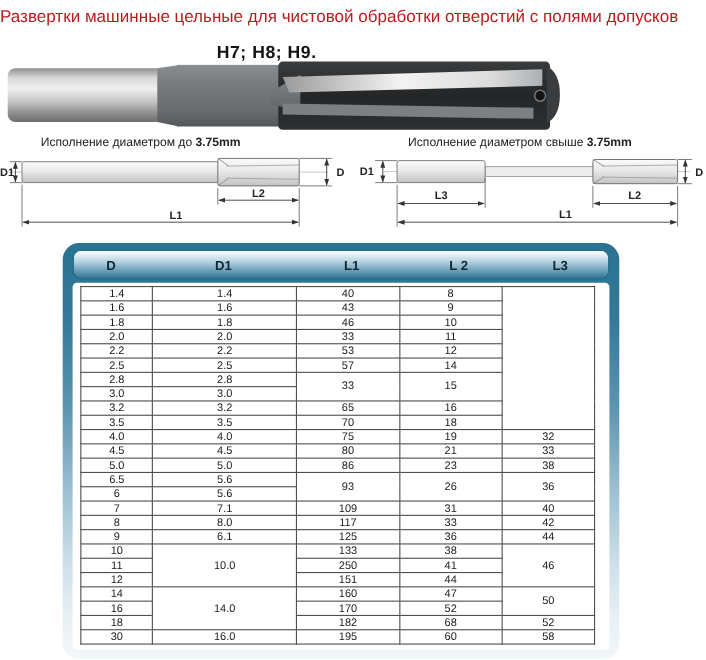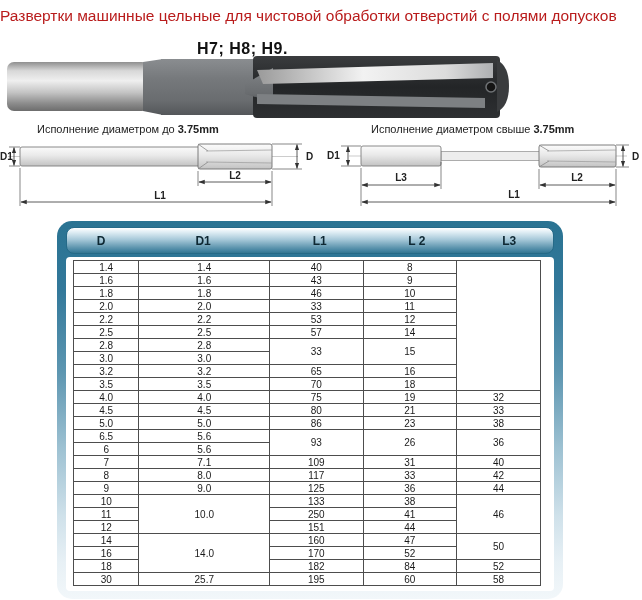--- a/index.html
+++ b/index.html
@@ -275,21 +275,21 @@
             </tr>
             <tr>
               <td>8</td>
               <td>8.0</td>
               <td>117</td>
               <td>33</td>
               <td>42</td>
             </tr>
             <tr>
               <td>9</td>
-              <td>9.0</td>
+              <td>6.1</td>
               <td>125</td>
               <td>36</td>
               <td>44</td>
             </tr>
             <tr>
               <td>10</td>
               <td rowspan="3">10.0</td>
               <td>133</td>
               <td>38</td>
               <td rowspan="3">46</td>
@@ -312,26 +312,26 @@
               <td rowspan="2">50</td>
             </tr>
             <tr>
               <td>16</td>
               <td>170</td>
               <td>52</td>
             </tr>
             <tr>
               <td>18</td>
               <td>182</td>
-              <td>84</td>
+              <td>68</td>
               <td>52</td>
             </tr>
             <tr>
               <td>30</td>
-              <td>25.7</td>
+              <td>16.0</td>
               <td>195</td>
               <td>60</td>
               <td>58</td>
             </tr>
           </tbody>
       </table>
     </div>
   </div>
 
 </div>

